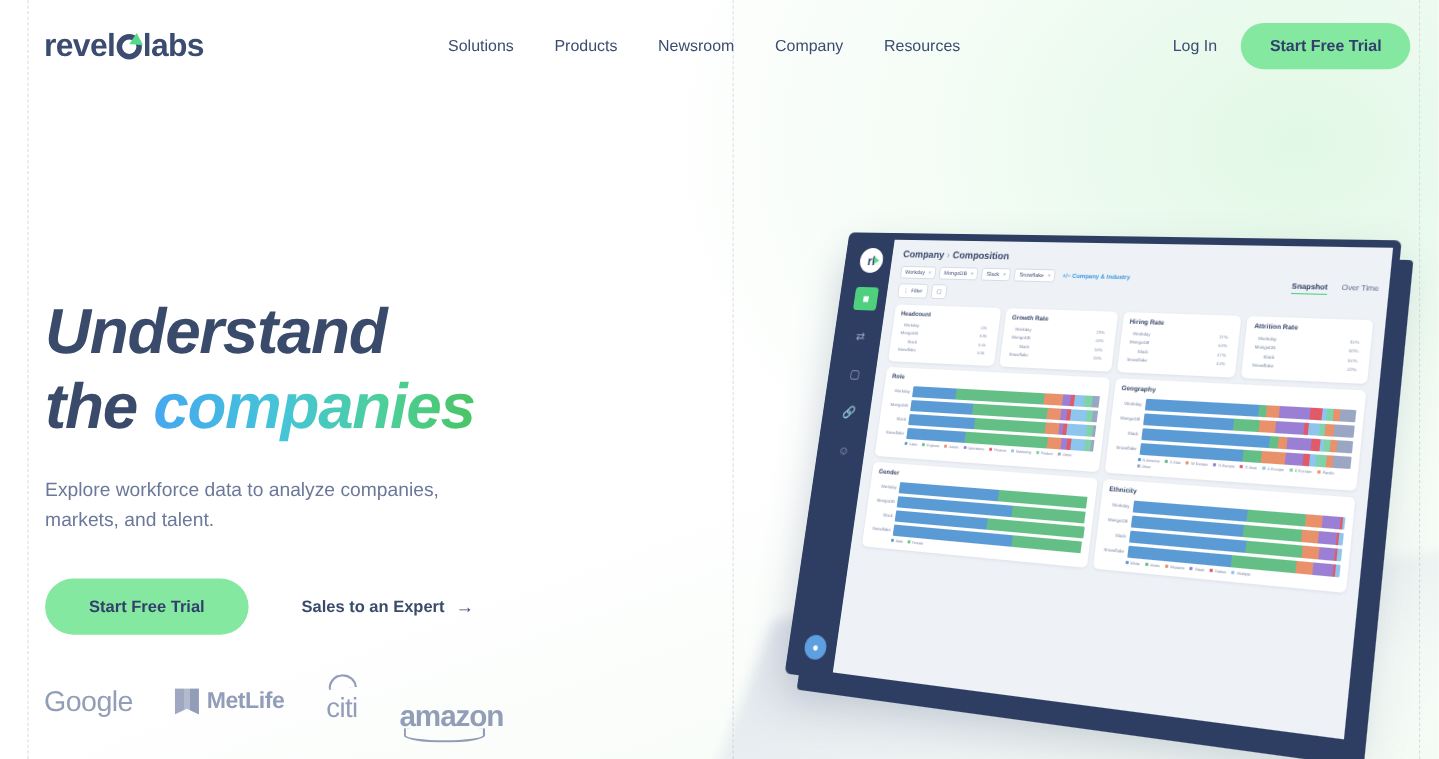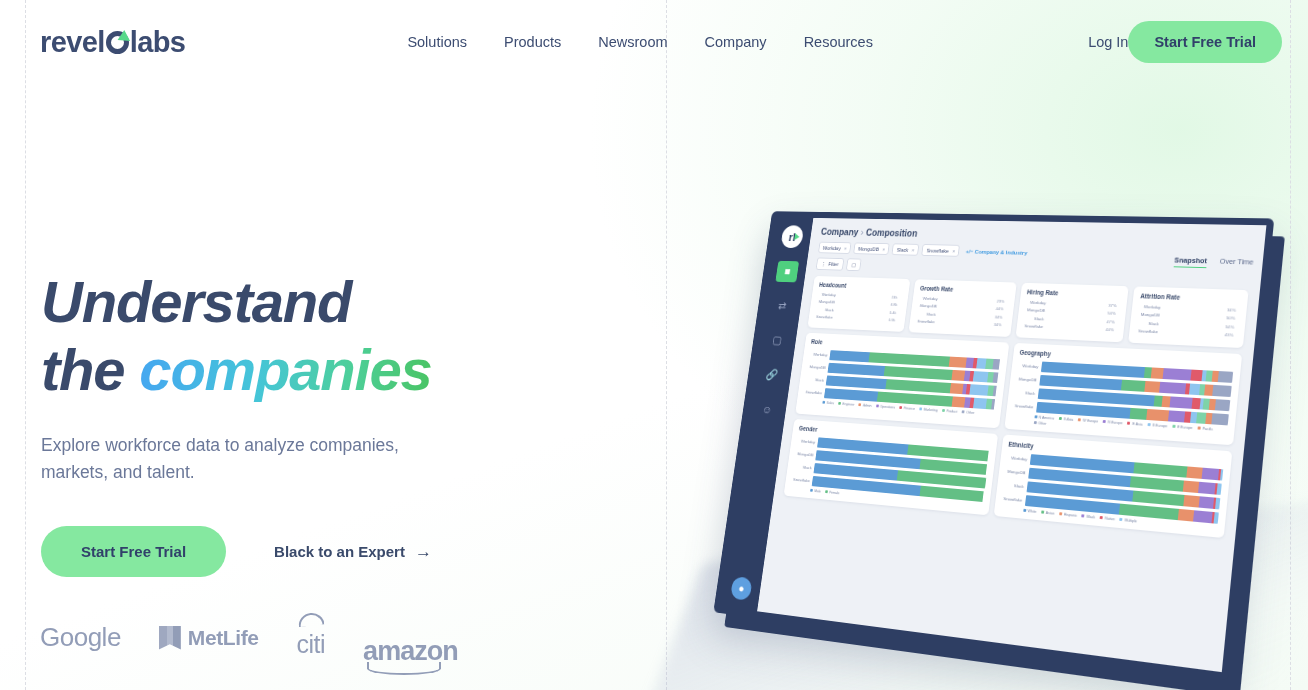--- a/index.html
+++ b/index.html
@@ -66,21 +66,21 @@
 
   .nav {
     display: flex; align-items: center; gap: 37px;
     margin-left: 222px;
   }
   .nav a {
     font-size: 14.5px; color: #3c4c71;
     text-decoration: none; white-space: nowrap;
   }
   .header-right {
-    display: flex; align-items: center; 
+    display: flex; align-items: center; gap: 22px;
     margin-left: auto; margin-right: 26px; justify-content: flex-end;
   }
   .login-link { font-size: 14.5px; color: #3c4c71; text-decoration: none; }
   .btn-green {
     background: #85e8a0;
     color: #31406a;
     font-size: 14.5px; font-weight: bold;
     border: none; border-radius: 30px;
     padding: 13px 26px;
     cursor: pointer;
@@ -317,21 +317,21 @@
 
   <div class="hero">
     <h1 class="headline">
       <span>Understand</span><br>
       <span>the </span><span class="grad">companies</span>
     </h1>
     <p class="subhead">Explore workforce data to analyze companies, markets, and talent.</p>
     <div class="cta-row">
       <button class="cta-primary">Start Free Trial</button>
       <a href="#" class="cta-secondary">
-        <span>Black to an Expert</span>
+        <span>Sales to an Expert</span>
         <span class="arrow-ico">→</span>
       </a>
     </div>
   </div>
 
   <div class="logos">
     <div class="logo-item l-google">Google</div>
     <div class="logo-item l-metlife">
       <span class="metlife-mark"></span>
       <span>MetLife</span>

